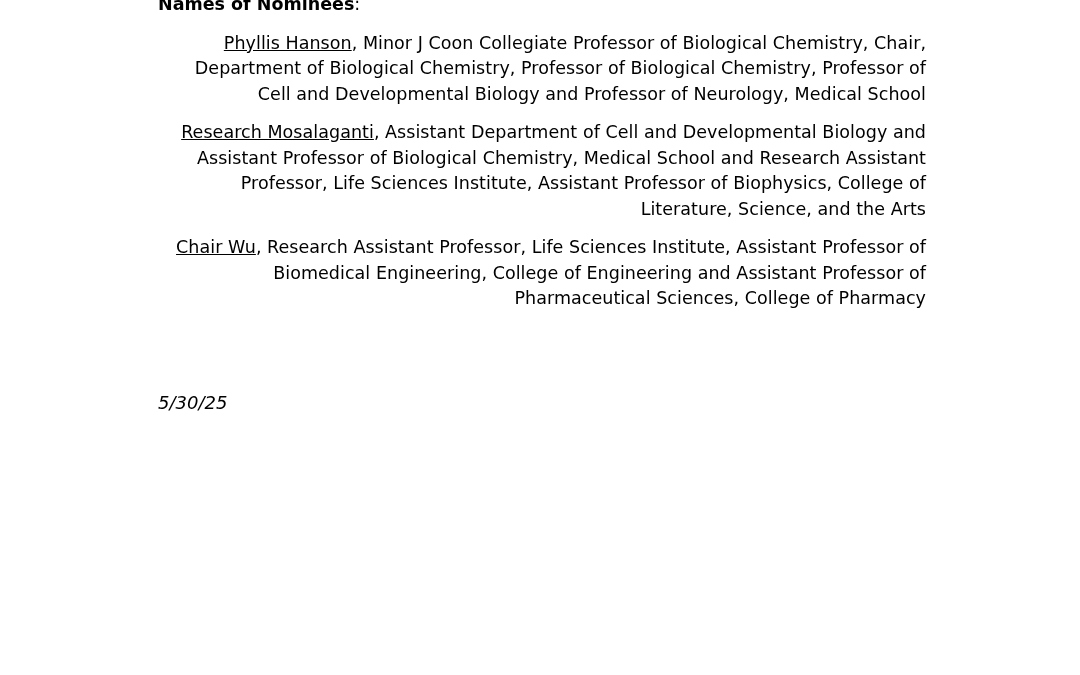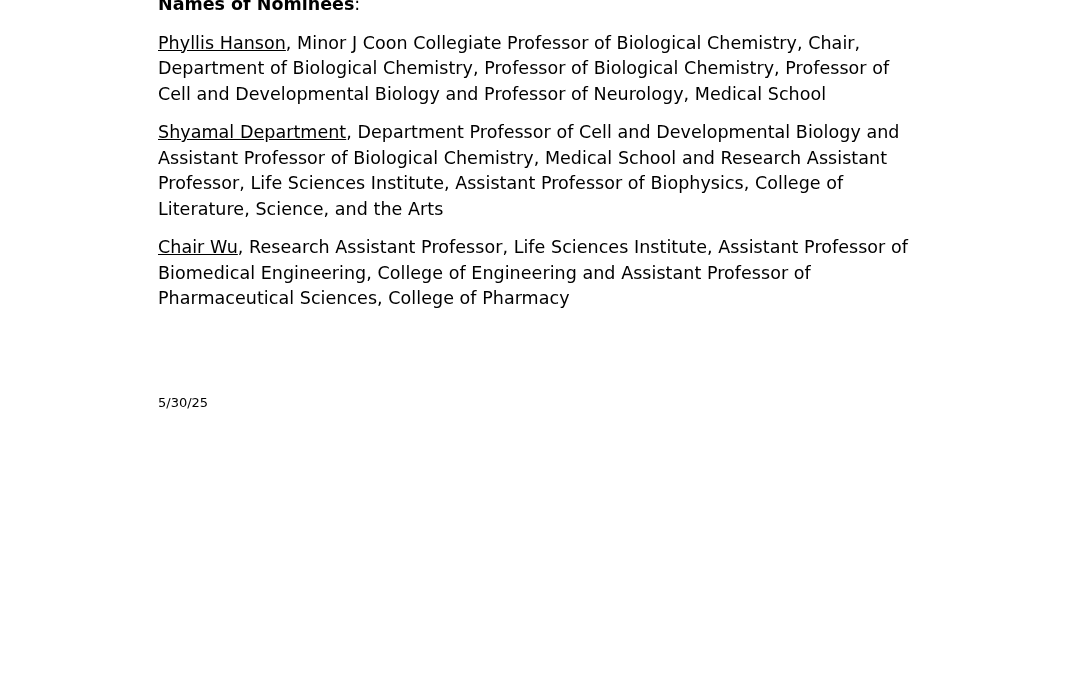--- a/index.html
+++ b/index.html
@@ -23,57 +23,58 @@
   .content {
     position: absolute;
     left: 158px;
     top: -8px;
     width: 768px;
   }
   .para {
     font-size: 17.5px;
     line-height: 25.5px;
     margin: 0 0 13px 0;
-    text-align: left;
+    text-align: right;
     letter-spacing: 0.05px;
   }
   .heading {
     font-size: 17.5px;
     line-height: 25.5px;
     margin: 0 0 13px 0;
   }
   .bold {
     font-weight: bold;
   }
   .uline {
     text-decoration: underline;
   }
   .spacer {
     height: 65px;
   }
   .approval-date {
-    font-size: 13px;
+    font-size: 18px;
     line-height: 25.5px;
     margin: 0;
+    font-style: italic;
   }
   .nominee-block {
     margin-bottom: 13px;
   }
 </style>
 </head>
 <body>
 
 <div class="page">
   <div class="content">
 
     <p class="heading"><span class="bold">Names of Nominees</span><span>:</span></p>
 
     <p class="para nominee-block"><span class="uline">Phyllis Hanson</span><span>, Minor J Coon Collegiate Professor of Biological Chemistry, Chair, Department of Biological Chemistry, Professor of Biological Chemistry, Professor of Cell and Developmental Biology and Professor of Neurology, Medical School</span></p>
 
-    <p class="para nominee-block"><span class="uline">Shyamal Department</span><span>, Department Professor of Cell and Developmental Biology and Assistant Professor of Biological Chemistry, Medical School and Research Assistant Professor, Life Sciences Institute, Assistant Professor of Biophysics, College of Literature, Science, and the Arts</span></p>
+    <p class="para nominee-block"><span class="uline">Research Mosalaganti</span><span>, Assistant Department of Cell and Developmental Biology and Assistant Professor of Biological Chemistry, Medical School and Research Assistant Professor, Life Sciences Institute, Assistant Professor of Biophysics, College of Literature, Science, and the Arts</span></p>
 
     <p class="para nominee-block"><span class="uline">Chair Wu</span><span>, Research Assistant Professor, Life Sciences Institute, Assistant Professor of Biomedical Engineering, College of Engineering and Assistant Professor of Pharmaceutical Sciences, College of Pharmacy</span></p>
 
     <div class="spacer"></div>
 
 
     <p class="approval-date">5/30/25</p>
 
   </div>
 </div>

